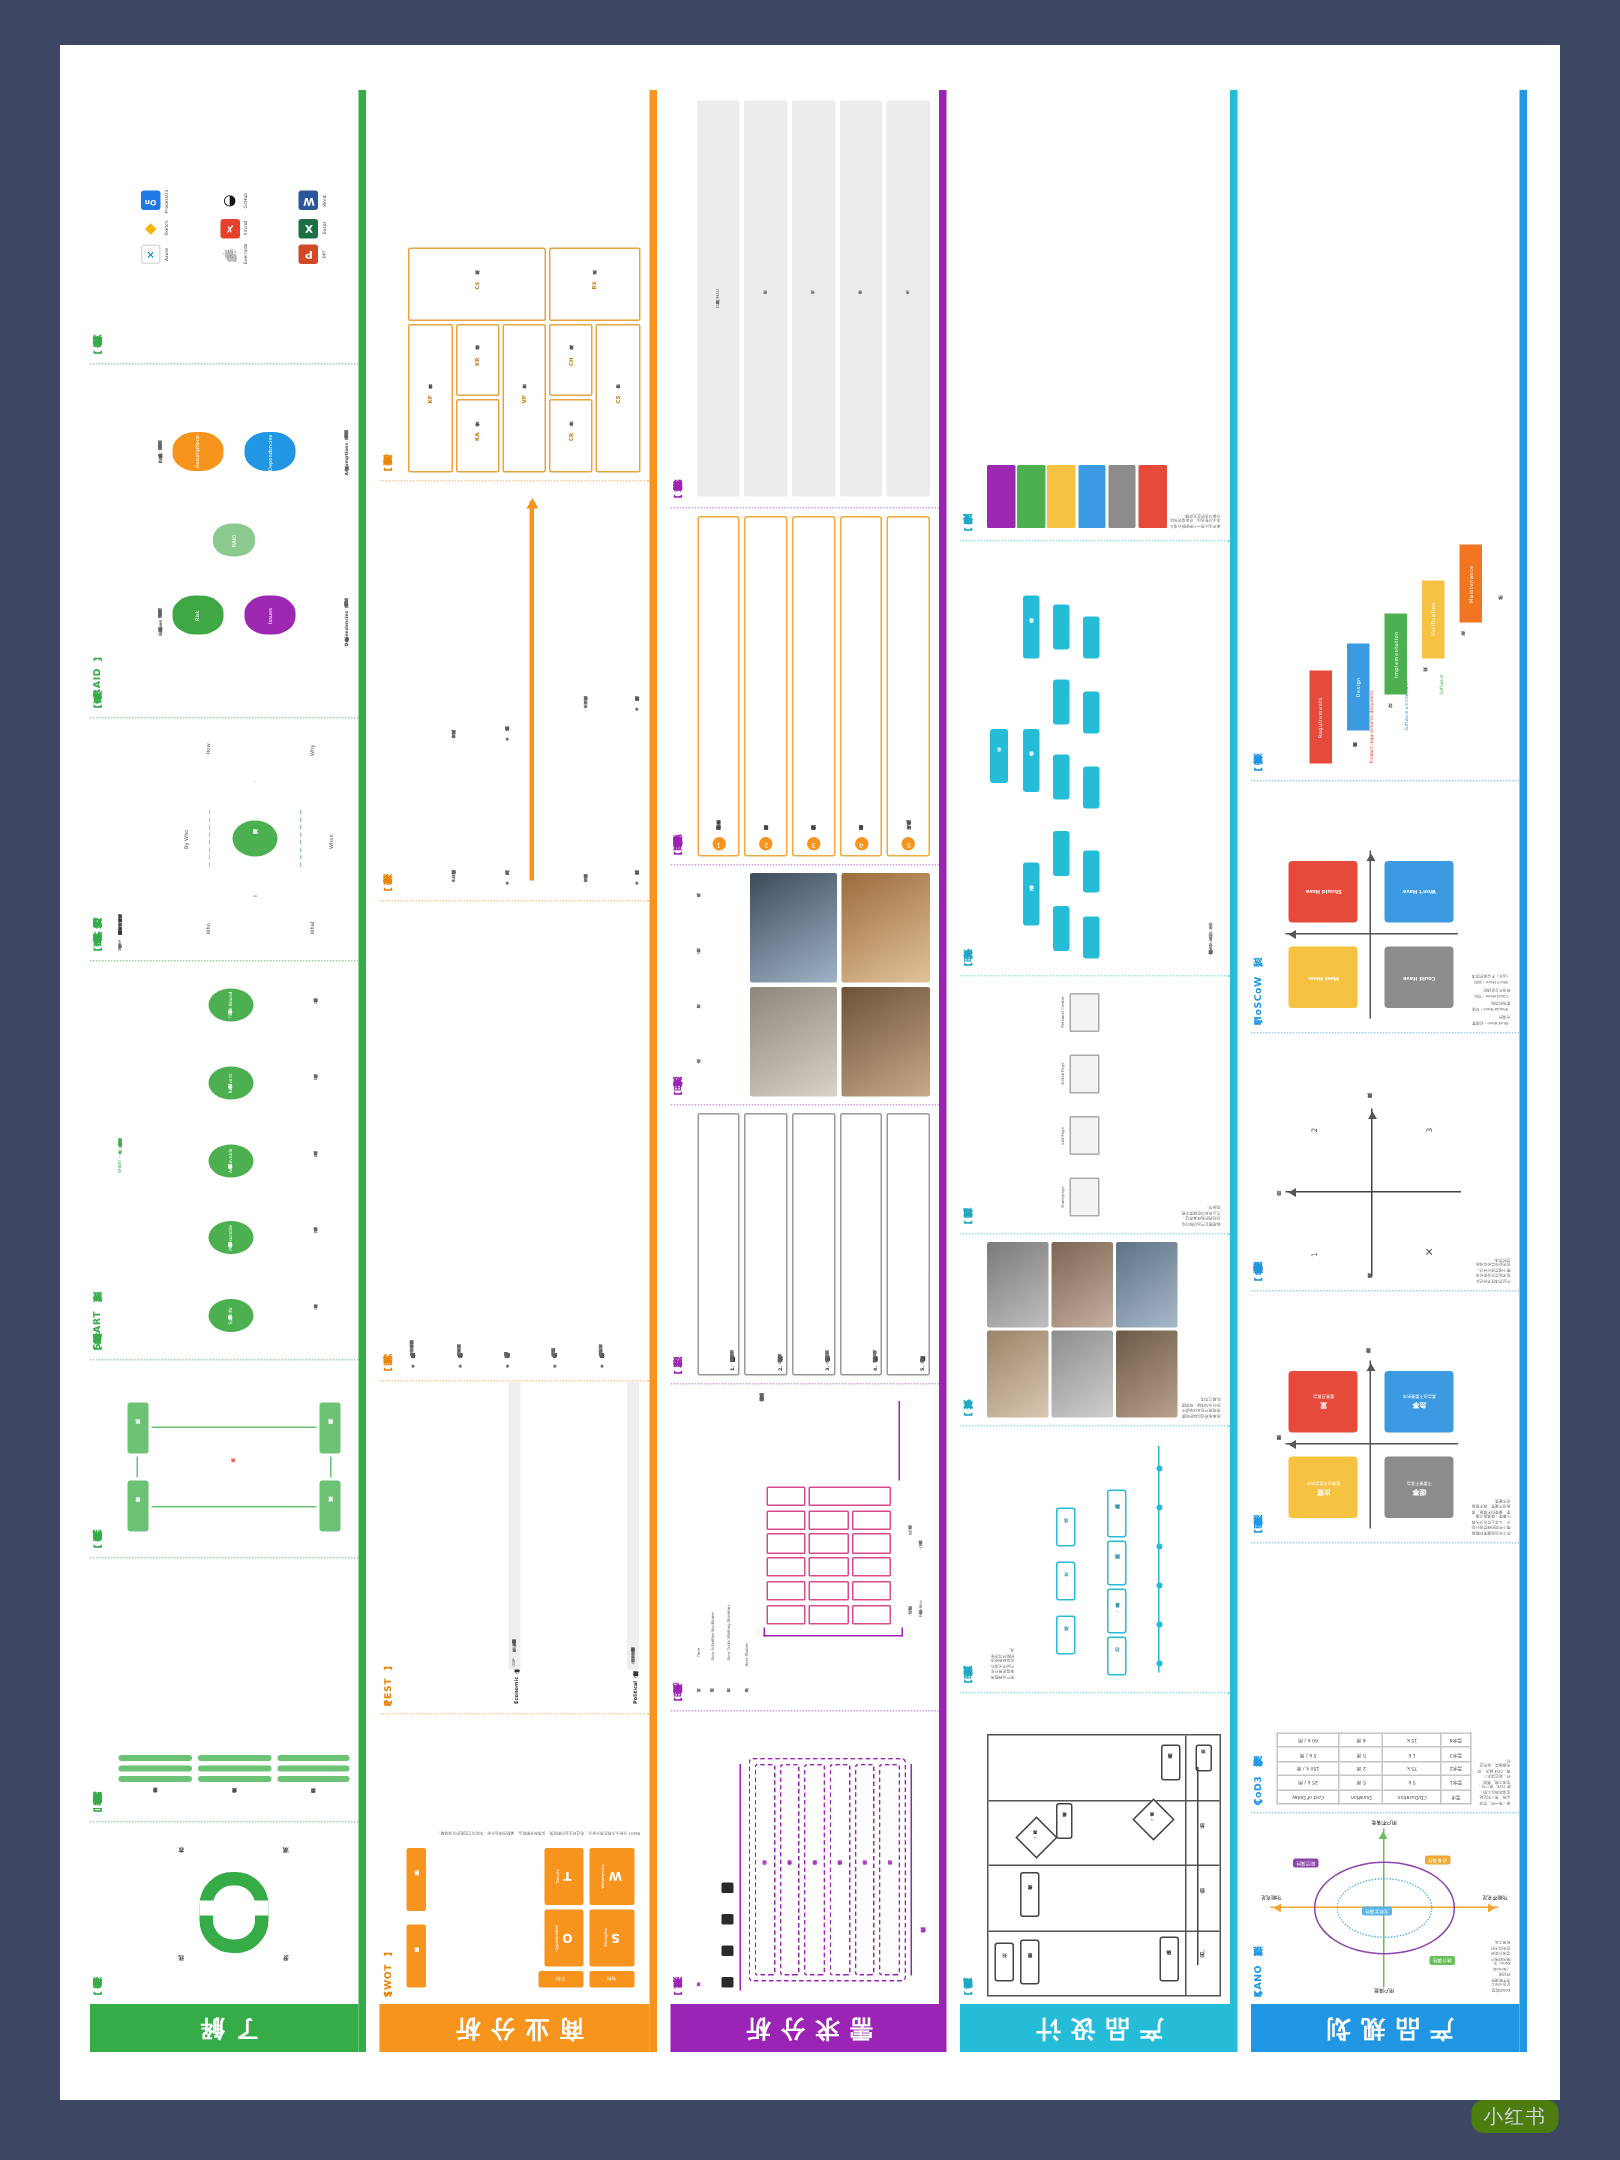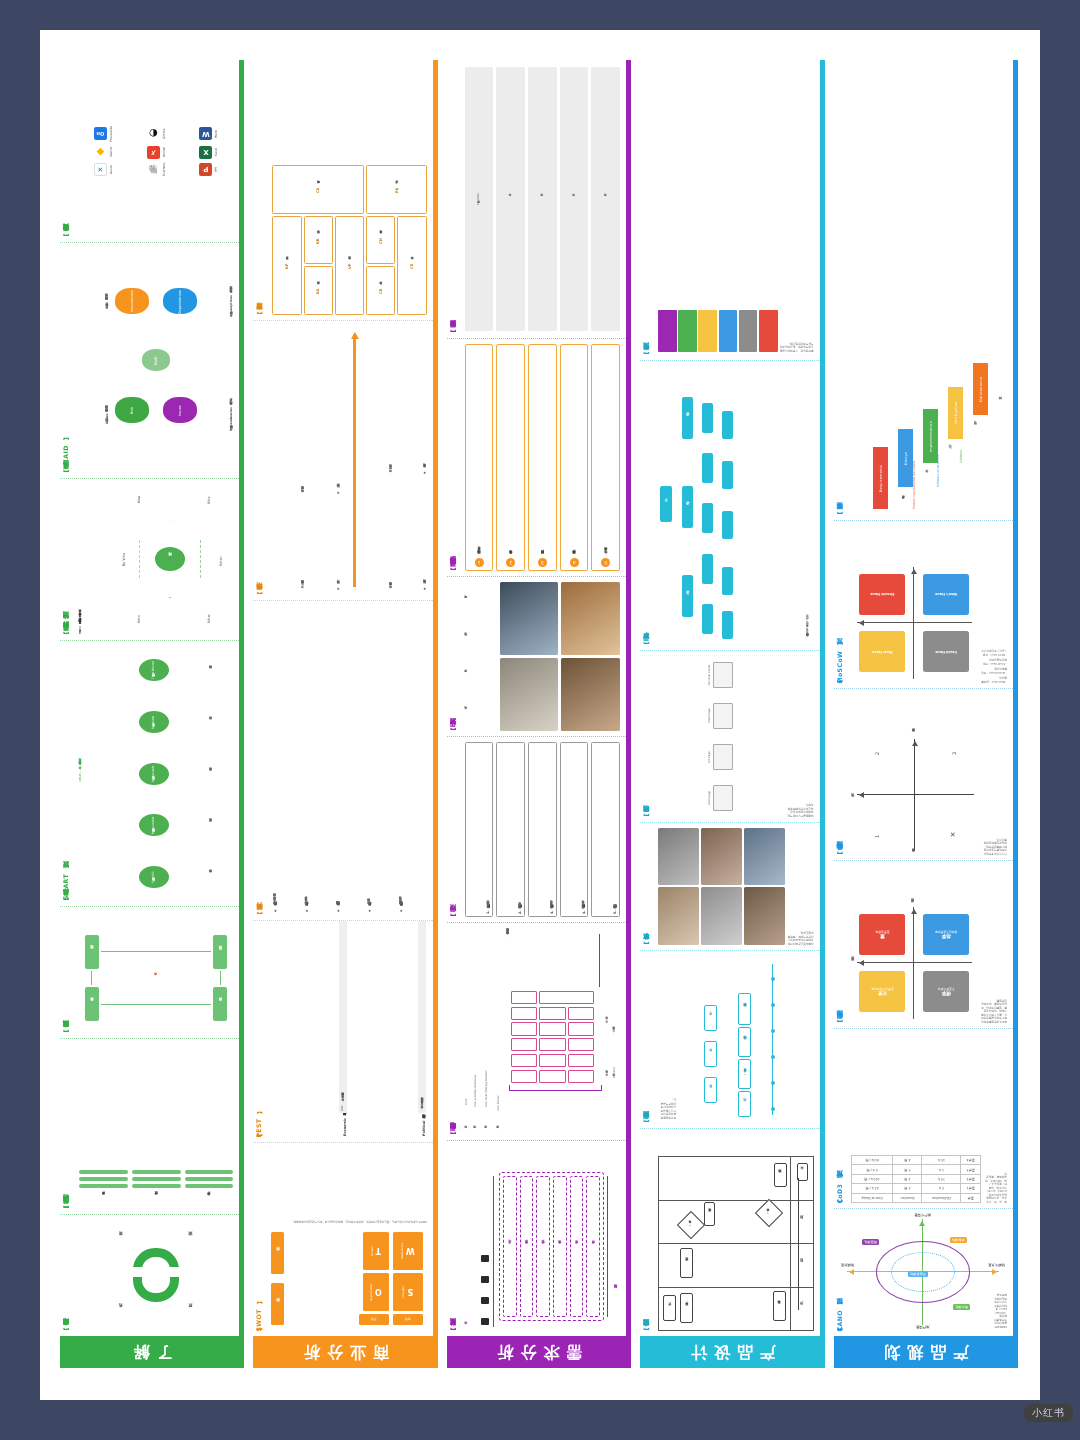--- a/index.html
+++ b/index.html
@@ -188,22 +188,22 @@
   .hexshape{position:absolute;left:50%;top:50%;transform:translate(-50%,-50%);
       width:62px;height:78px;border:1px dashed #9ccfa3;
       clip-path:polygon(50% 0,100% 25%,100% 75%,50% 100%,0 75%,0 25%);}
   .hexc{position:absolute;left:50%;top:50%;transform:translate(-50%,-50%);
       width:30px;height:24px;border-radius:50%;background:#4caf50;color:#fff;font-size:3.2px;
       display:flex;align-items:center;justify-content:center;writing-mode:vertical-rl;}
   .hw{position:absolute;font-size:3.4px;color:#555;}
 
   
   .vt{writing-mode:vertical-rl;}
-  .wm{position:absolute;right:7px;bottom:18px;background:#404040;color:#cfd4e4;
-      font-size:10px;border-radius:8px;padding:2px 8px;letter-spacing:1px;}
+  .wm{position:absolute;right:41px;bottom:18px;background:#4d7c0f;color:#cfd4e4;
+      font-size:13px;border-radius:8px;padding:2px 8px;letter-spacing:1px;}
 </style>
 </head>
 <body>
 
 <div id="poster-canvas">
  <div id="rot">
   <div class="cols">
 
    <div class="col c-blue">
      <div class="spine"></div>

